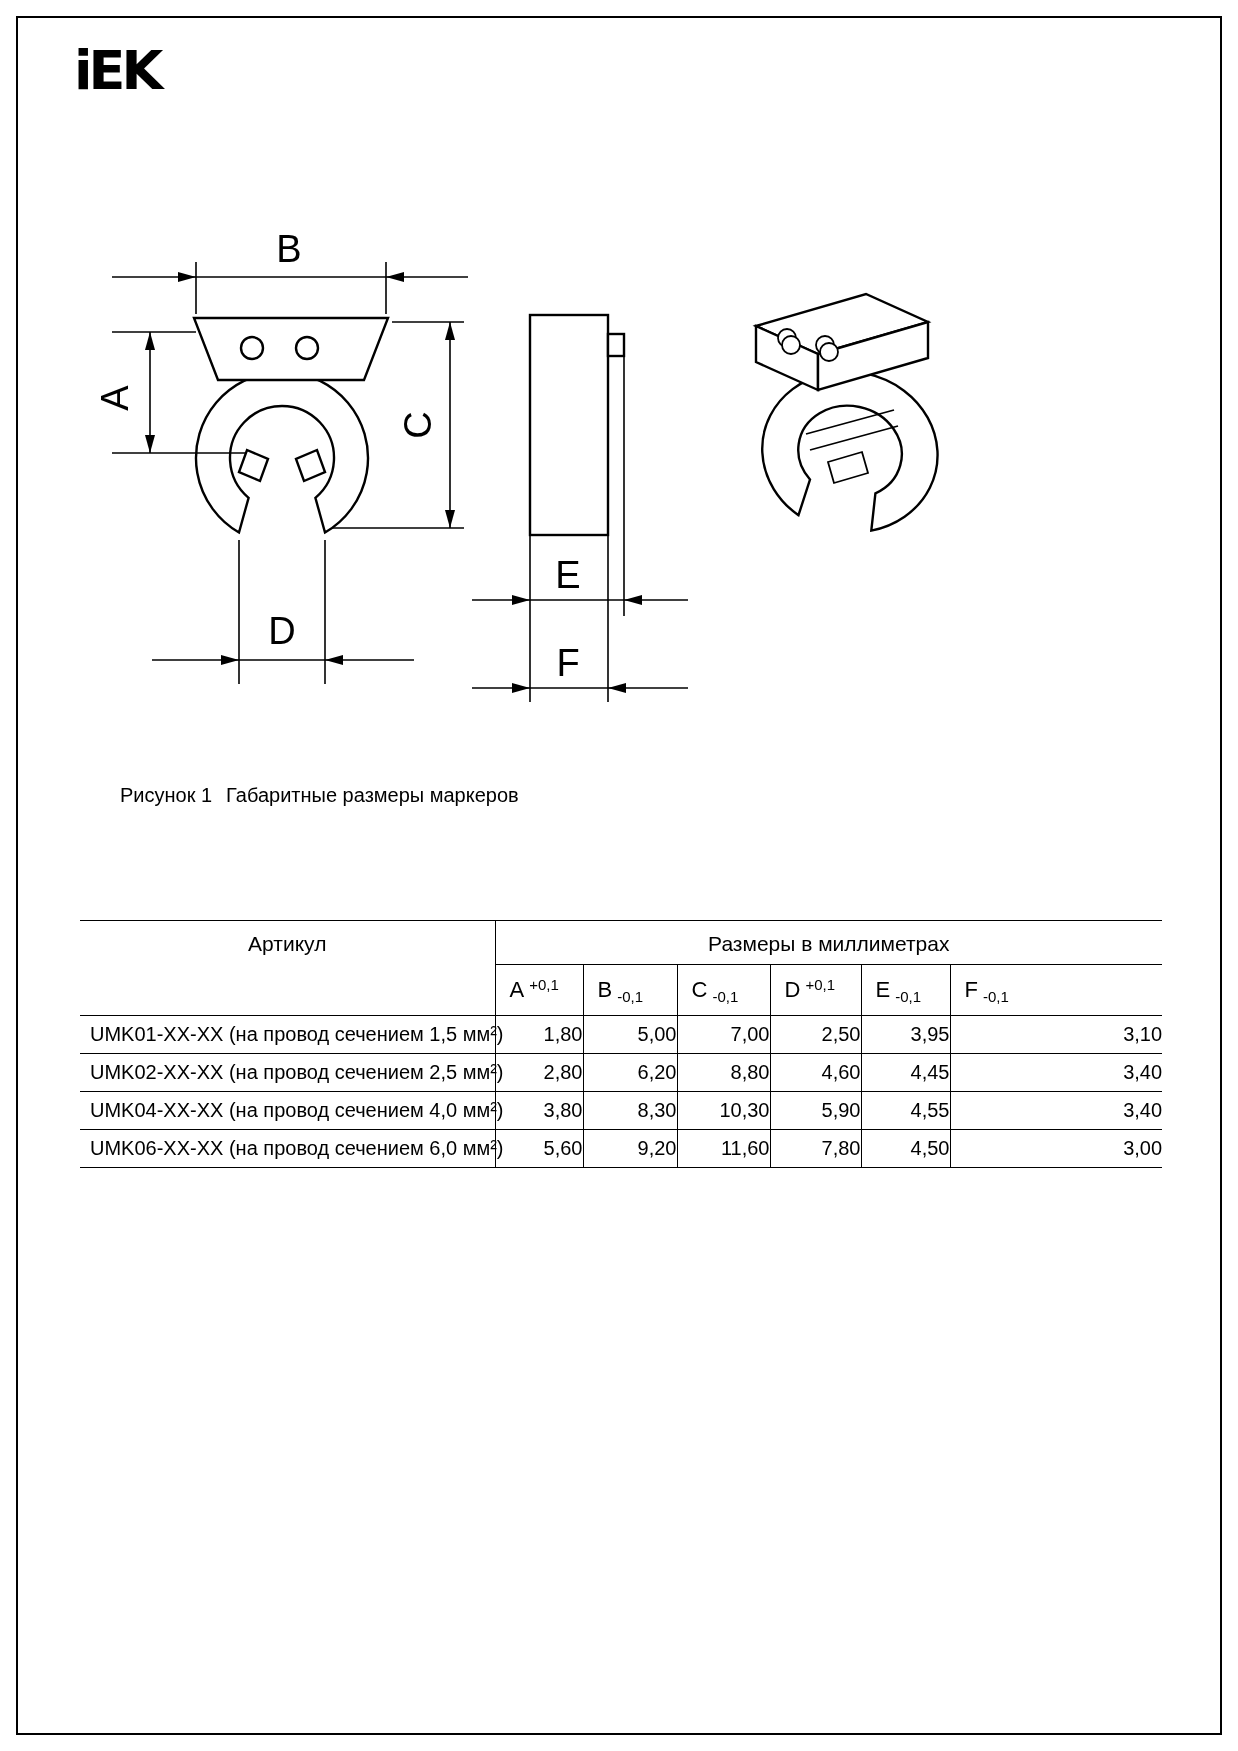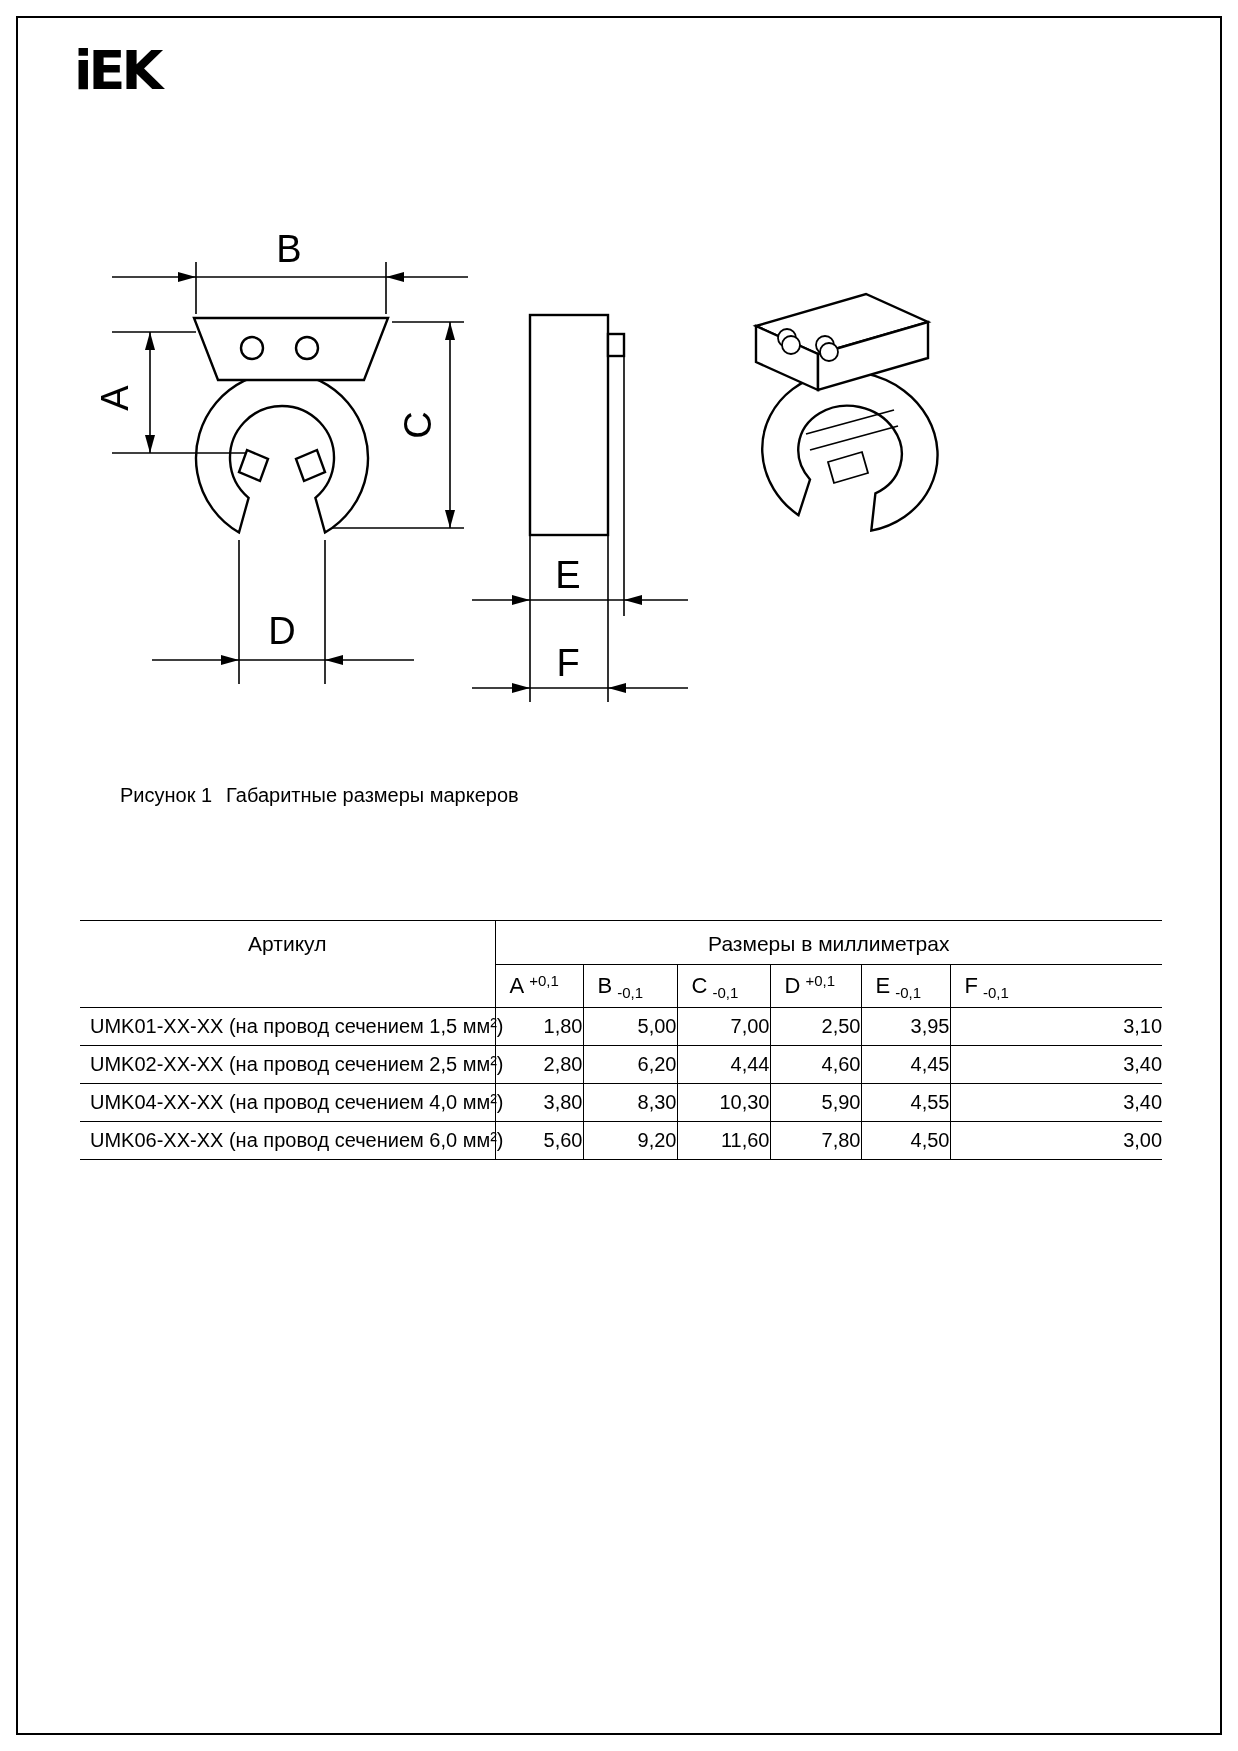--- a/index.html
+++ b/index.html
@@ -41,21 +41,21 @@
     text-align:right;
   }
   .no-l { border-left:none !important; }
   .no-r { border-right:none !important; }
   th.article-h, th.dims-h {
     font-weight:normal; font-size:21px; text-align:center;
     padding:11px 10px 8px 10px; vertical-align:top; height:43px;
   }
   th.dim-h {
     font-weight:normal; font-size:22px; text-align:left;
-    padding:6px 0 6px 14px; height:43px;
+    padding:6px 0 6px 14px; height:51px;
   }
   th.dim-h .tol { font-size:15px; margin-left:5px; position:relative; }
   th.dim-h .sup { top:-7px; }
   th.dim-h .sub { top:5px; }
   td.article {
     font-size:20px; padding:6px 6px 6px 10px; height:38px;
     white-space:nowrap;
   }
   td.val { font-size:20px; padding:6px 0 6px 30px; }
 </style>
@@ -204,21 +204,21 @@
       <td class="val">5,00</td>
       <td class="val">7,00</td>
       <td class="val">2,50</td>
       <td class="val">3,95</td>
       <td class="val no-r">3,10</td>
     </tr>
     <tr>
       <td class="article no-l">UMK02-XX-XX (на провод сечением 2,5 мм²)</td>
       <td class="val">2,80</td>
       <td class="val">6,20</td>
-      <td class="val">4,44</td>
+      <td class="val">8,80</td>
       <td class="val">4,60</td>
       <td class="val">4,45</td>
       <td class="val no-r">3,40</td>
     </tr>
     <tr>
       <td class="article no-l">UMK04-XX-XX (на провод сечением 4,0 мм²)</td>
       <td class="val">3,80</td>
       <td class="val">8,30</td>
       <td class="val">10,30</td>
       <td class="val">5,90</td>

